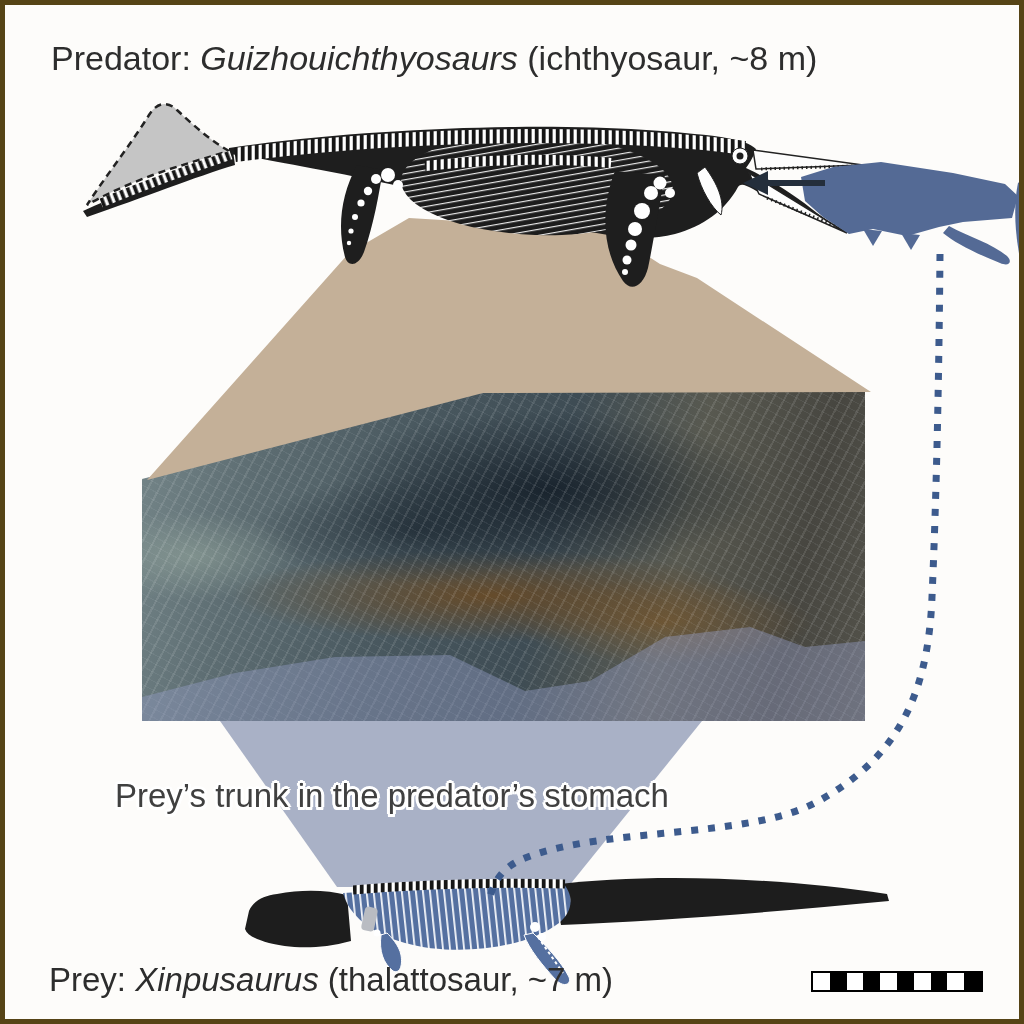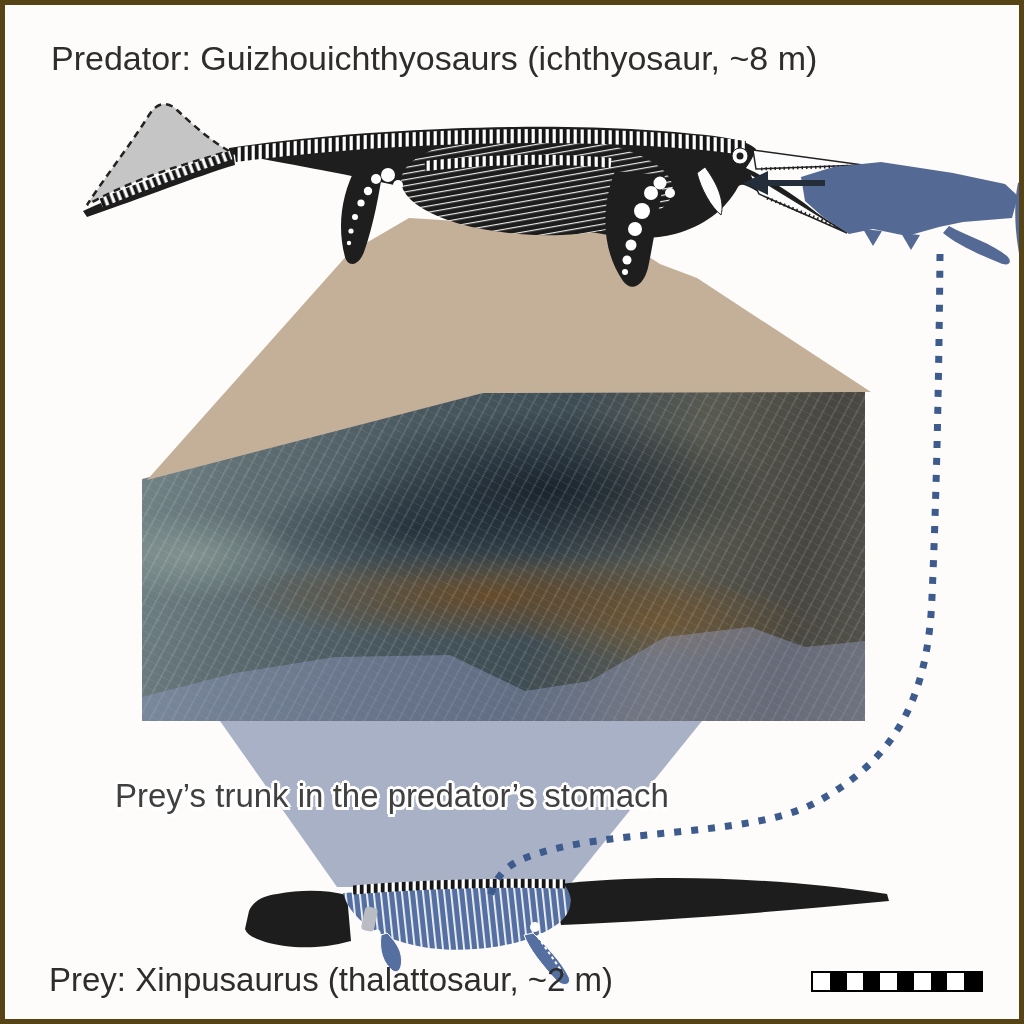--- a/index.html
+++ b/index.html
@@ -7,21 +7,21 @@
     width:1024px;height:1024px;position:relative;overflow:hidden;
     background:#fdfcfa;
     border:5px solid #564416;box-sizing:border-box;
     font-family:"Liberation Sans", sans-serif;color:#2d2d2d;
   }
   .abs{position:absolute;}
   
   .fig-label{font-size:34px;letter-spacing:0px;white-space:nowrap;}
   #predator-label{left:46px;top:34px;}
   #prey-label{left:44px;top:956px;font-size:33px;}
-  .taxon{margin-top:24px;}
+  .taxon{font-style:italic;margin-top:24px;}
   #stomach-caption{
     left:110px;top:772px;font-size:33px;color:#404040;
     text-shadow:
       -2px -2px 0 #fff, 2px -2px 0 #fff, -2px 2px 0 #fff, 2px 2px 0 #fff,
       0 -3px 0 #fff, 0 3px 0 #fff, -3px 0 0 #fff, 3px 0 0 #fff,
       -2px 3px 0 #fff, 2px 3px 0 #fff;
   }
   
   #fossil-photo{
     left:137px;top:386px;width:723px;height:330px;
@@ -158,15 +158,15 @@
     </g>
   </g>
 
   <path d="M935,249 C934,360 932,478 927,592 C923,694 890,755 810,798 C740,834 598,822 520,853 C500,861 490,873 485,892" fill="none" stroke="#3d5b8d" stroke-width="7" stroke-dasharray="7 10"></path>
 </svg>
 
 <div id="predator-label" class="abs fig-label"><span>Predator: </span><span class="taxon">Guizhouichthyosaurs</span><span> (ichthyosaur, ~8 m)</span></div>
 
 <div id="stomach-caption" class="abs">Prey’s trunk in the predator’s stomach</div>
 
-<div id="prey-label" class="abs fig-label"><span>Prey: </span><span class="taxon">Xinpusaurus</span><span> (thalattosaur, ~2 m)</span></div>
+<div id="prey-label" class="abs fig-label"><span>Prey: </span><span class="taxon">Xinpusaurus</span><span> (thalattosaur, ~7 m)</span></div>
 
 <div id="scale-bar" class="abs"></div>
 
 </body></html>

